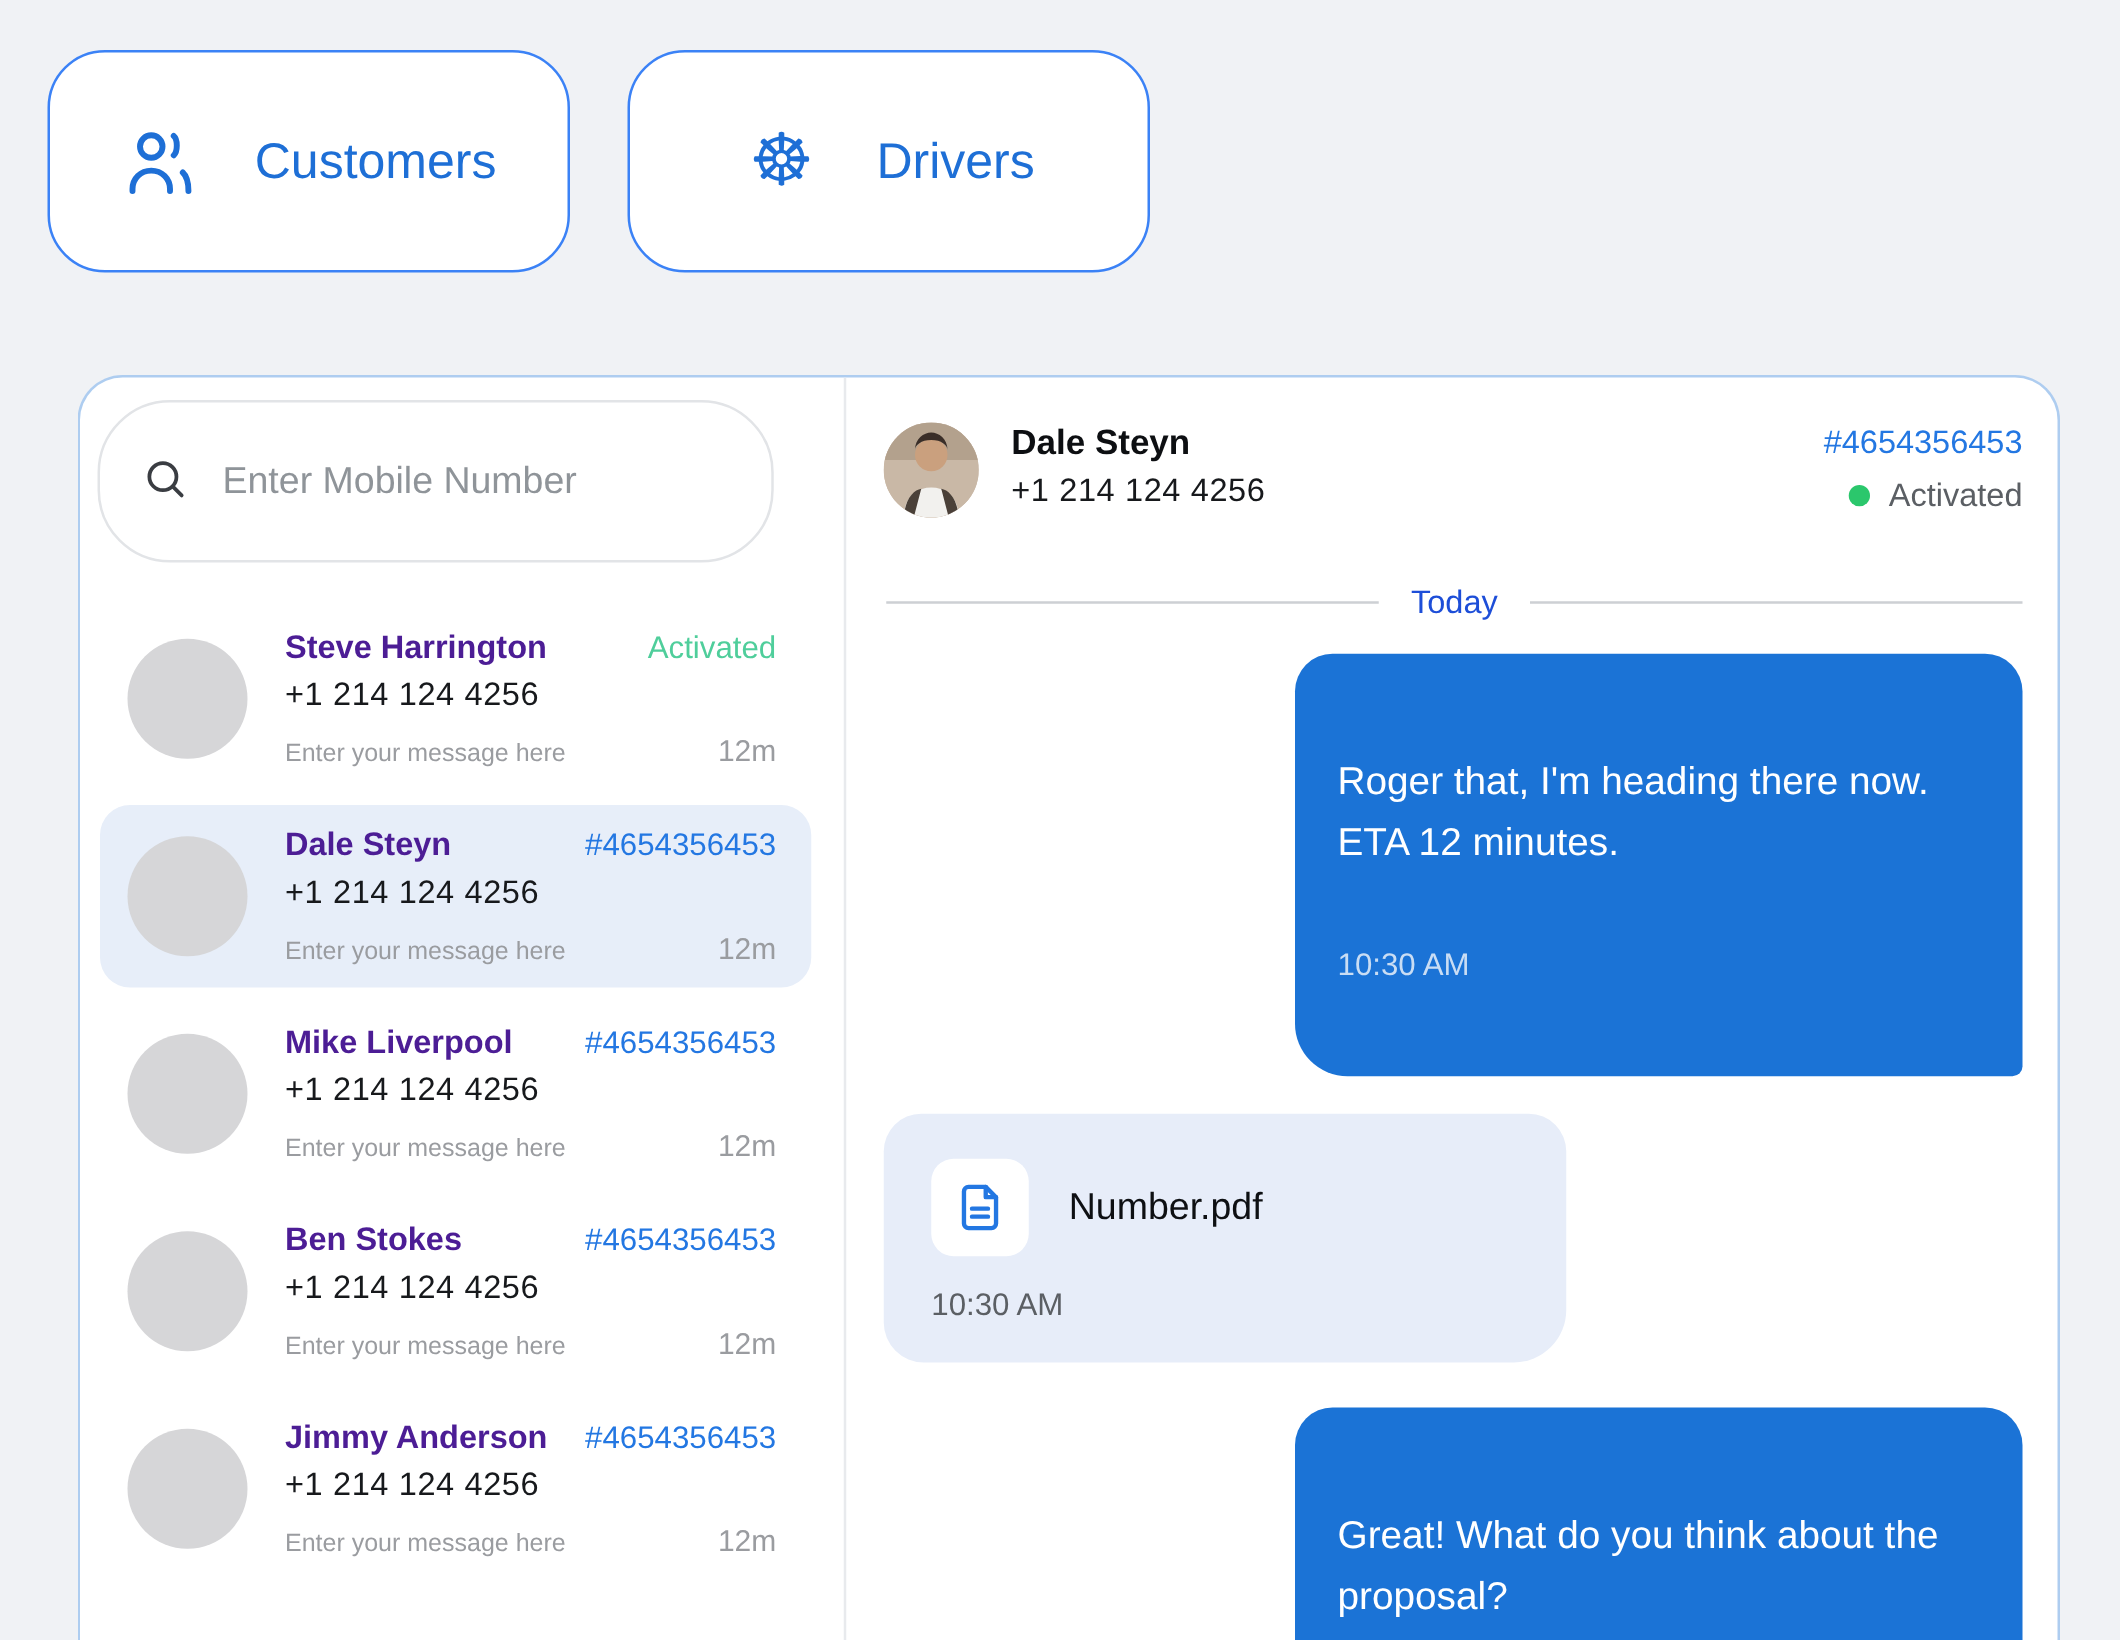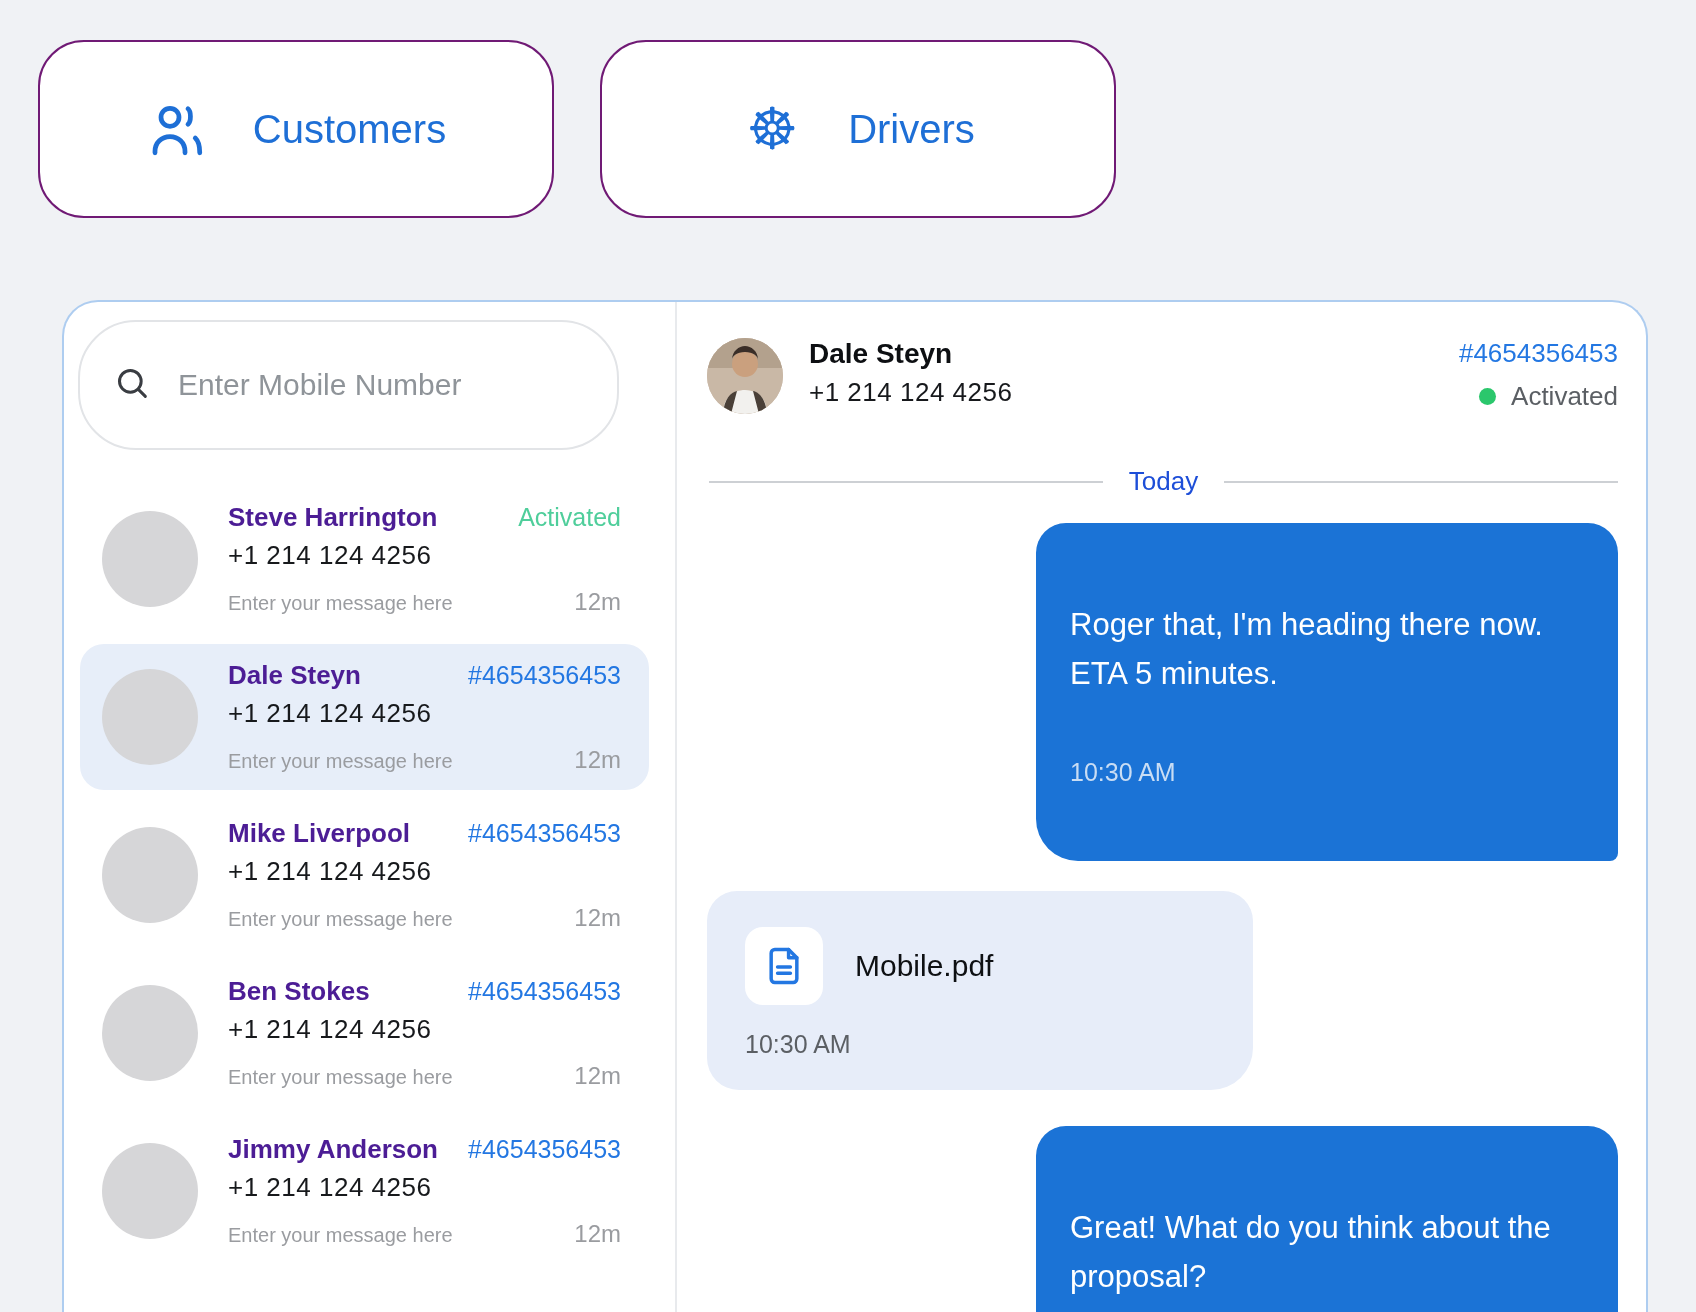--- a/index.html
+++ b/index.html
@@ -4,21 +4,21 @@
 <style>
   html,body{margin:0;padding:0;}
   body{
     width:1696px;height:1312px;position:relative;overflow:hidden;
     background:#f0f2f5;font-family:"Liberation Sans",sans-serif;
     -webkit-font-smoothing:antialiased;
   }
   
   .tabs{position:absolute;top:40px;left:38px;display:flex;gap:46px;}
   .tab{
-    width:516px;height:178px;background:#ffffff;border:2px solid #701a75;
+    width:418px;height:178px;background:#ffffff;border:2px solid #3b82f6;
     border-radius:46px;display:flex;align-items:center;justify-content:center;
     gap:45px;color:#1e6fd6;font-size:40px;font-weight:500;cursor:pointer;
     box-sizing:border-box;
   }
   .tab .ticon{display:flex;align-items:center;justify-content:center;width:62px;height:62px;}
   .wheel-glyph{font-size:58px;line-height:58px;color:#1e6fd6;}
   
   .panel{
     position:absolute;left:62px;top:300px;width:1586px;height:1040px;
     background:#ffffff;border:2px solid #aecdf0;border-bottom:none;
@@ -221,33 +221,33 @@
 
     <div class="today">
       <span class="line"></span>
       <span class="label">Today</span>
       <span class="line"></span>
     </div>
 
     <div class="messages" id="message-list">
         <div class="msg sent">
     <div>Roger that, I'm heading there now.
-ETA 5 minutes.</div>
+ETA 12 minutes.</div>
     <div class="msg-time">10:30 AM</div>
   </div>
         <div class="msg file">
     <div class="file-row">
       <span class="file-tile">
         <svg width="44" height="44" viewBox="0 0 24 24" fill="none" stroke="#2377e2" stroke-width="1.9" stroke-linecap="round" stroke-linejoin="round">
           <path d="M14.5 3H7a2 2 0 0 0-2 2v14a2 2 0 0 0 2 2h10a2 2 0 0 0 2-2V7.5z"></path>
           <path d="M14.5 3v4.5H19"></path>
           <path d="M8.5 12.5h7M8.5 16h7"></path>
         </svg>
       </span>
-      <span class="file-name">Mobile.pdf</span>
+      <span class="file-name">Number.pdf</span>
     </div>
     <div class="msg-time">10:30 AM</div>
   </div>
         <div class="msg sent m2">
     <div>Great! What do you think about the
 proposal?</div>
     
   </div>
       </div>
 

